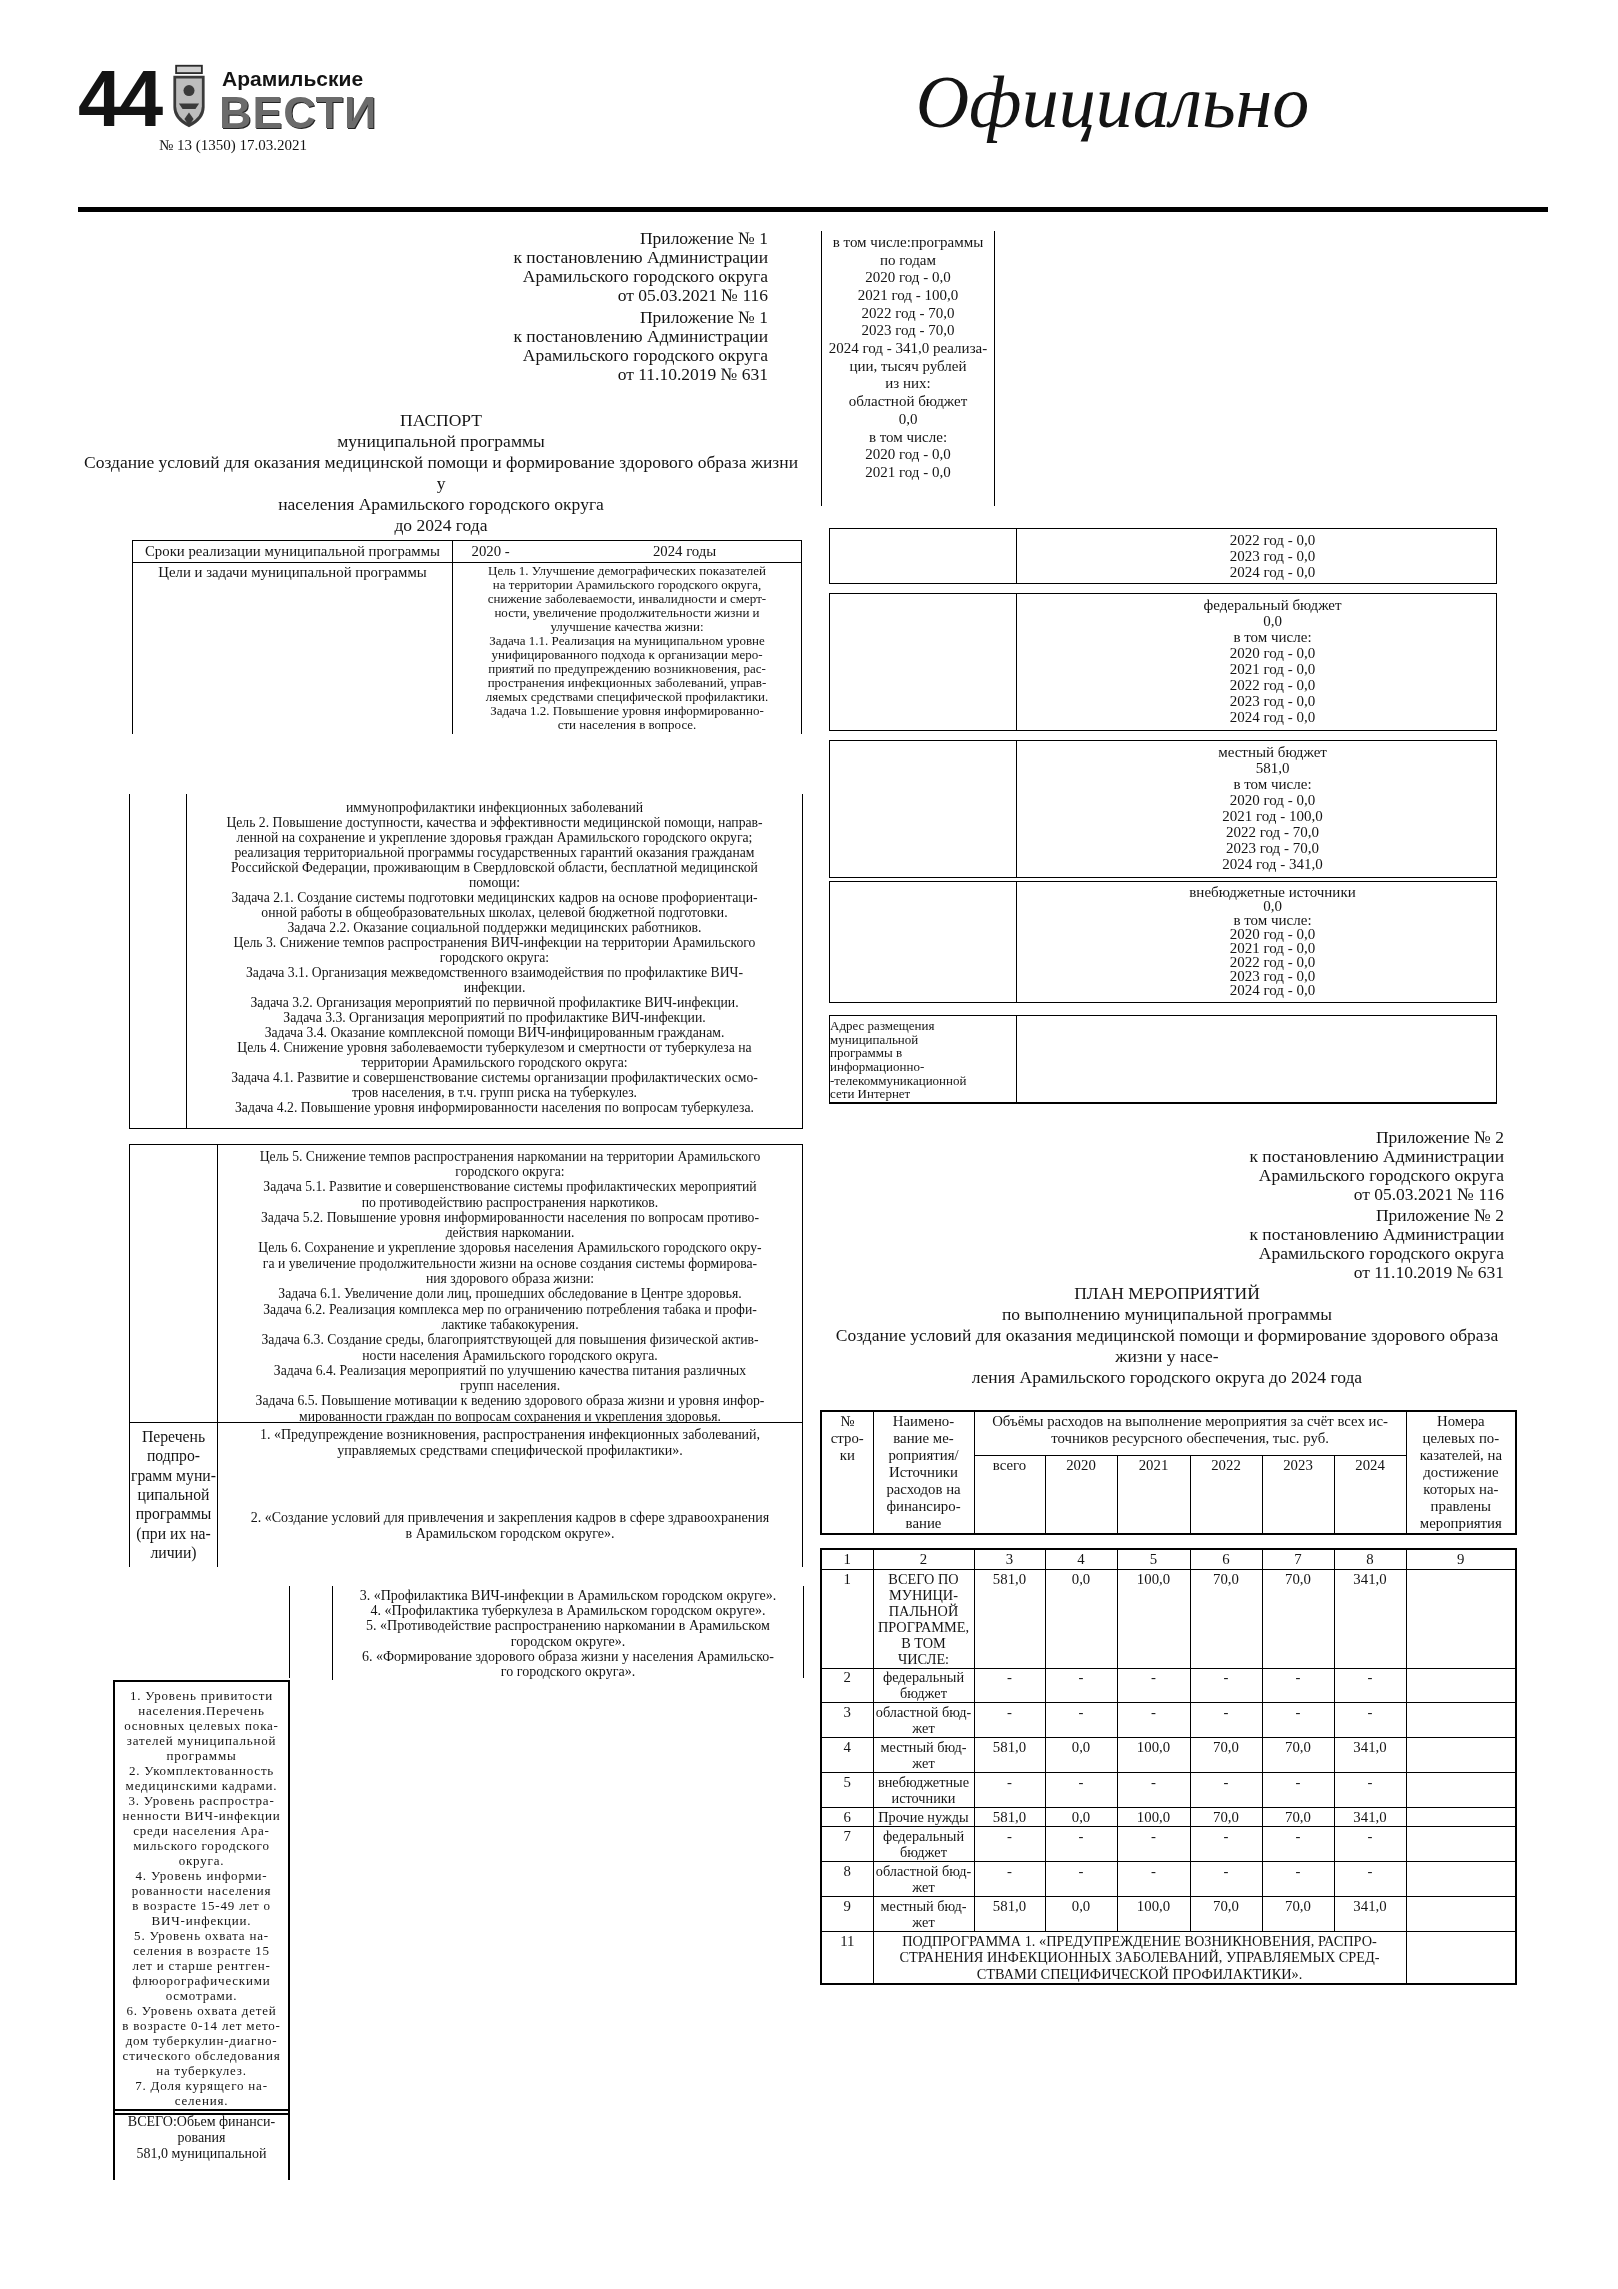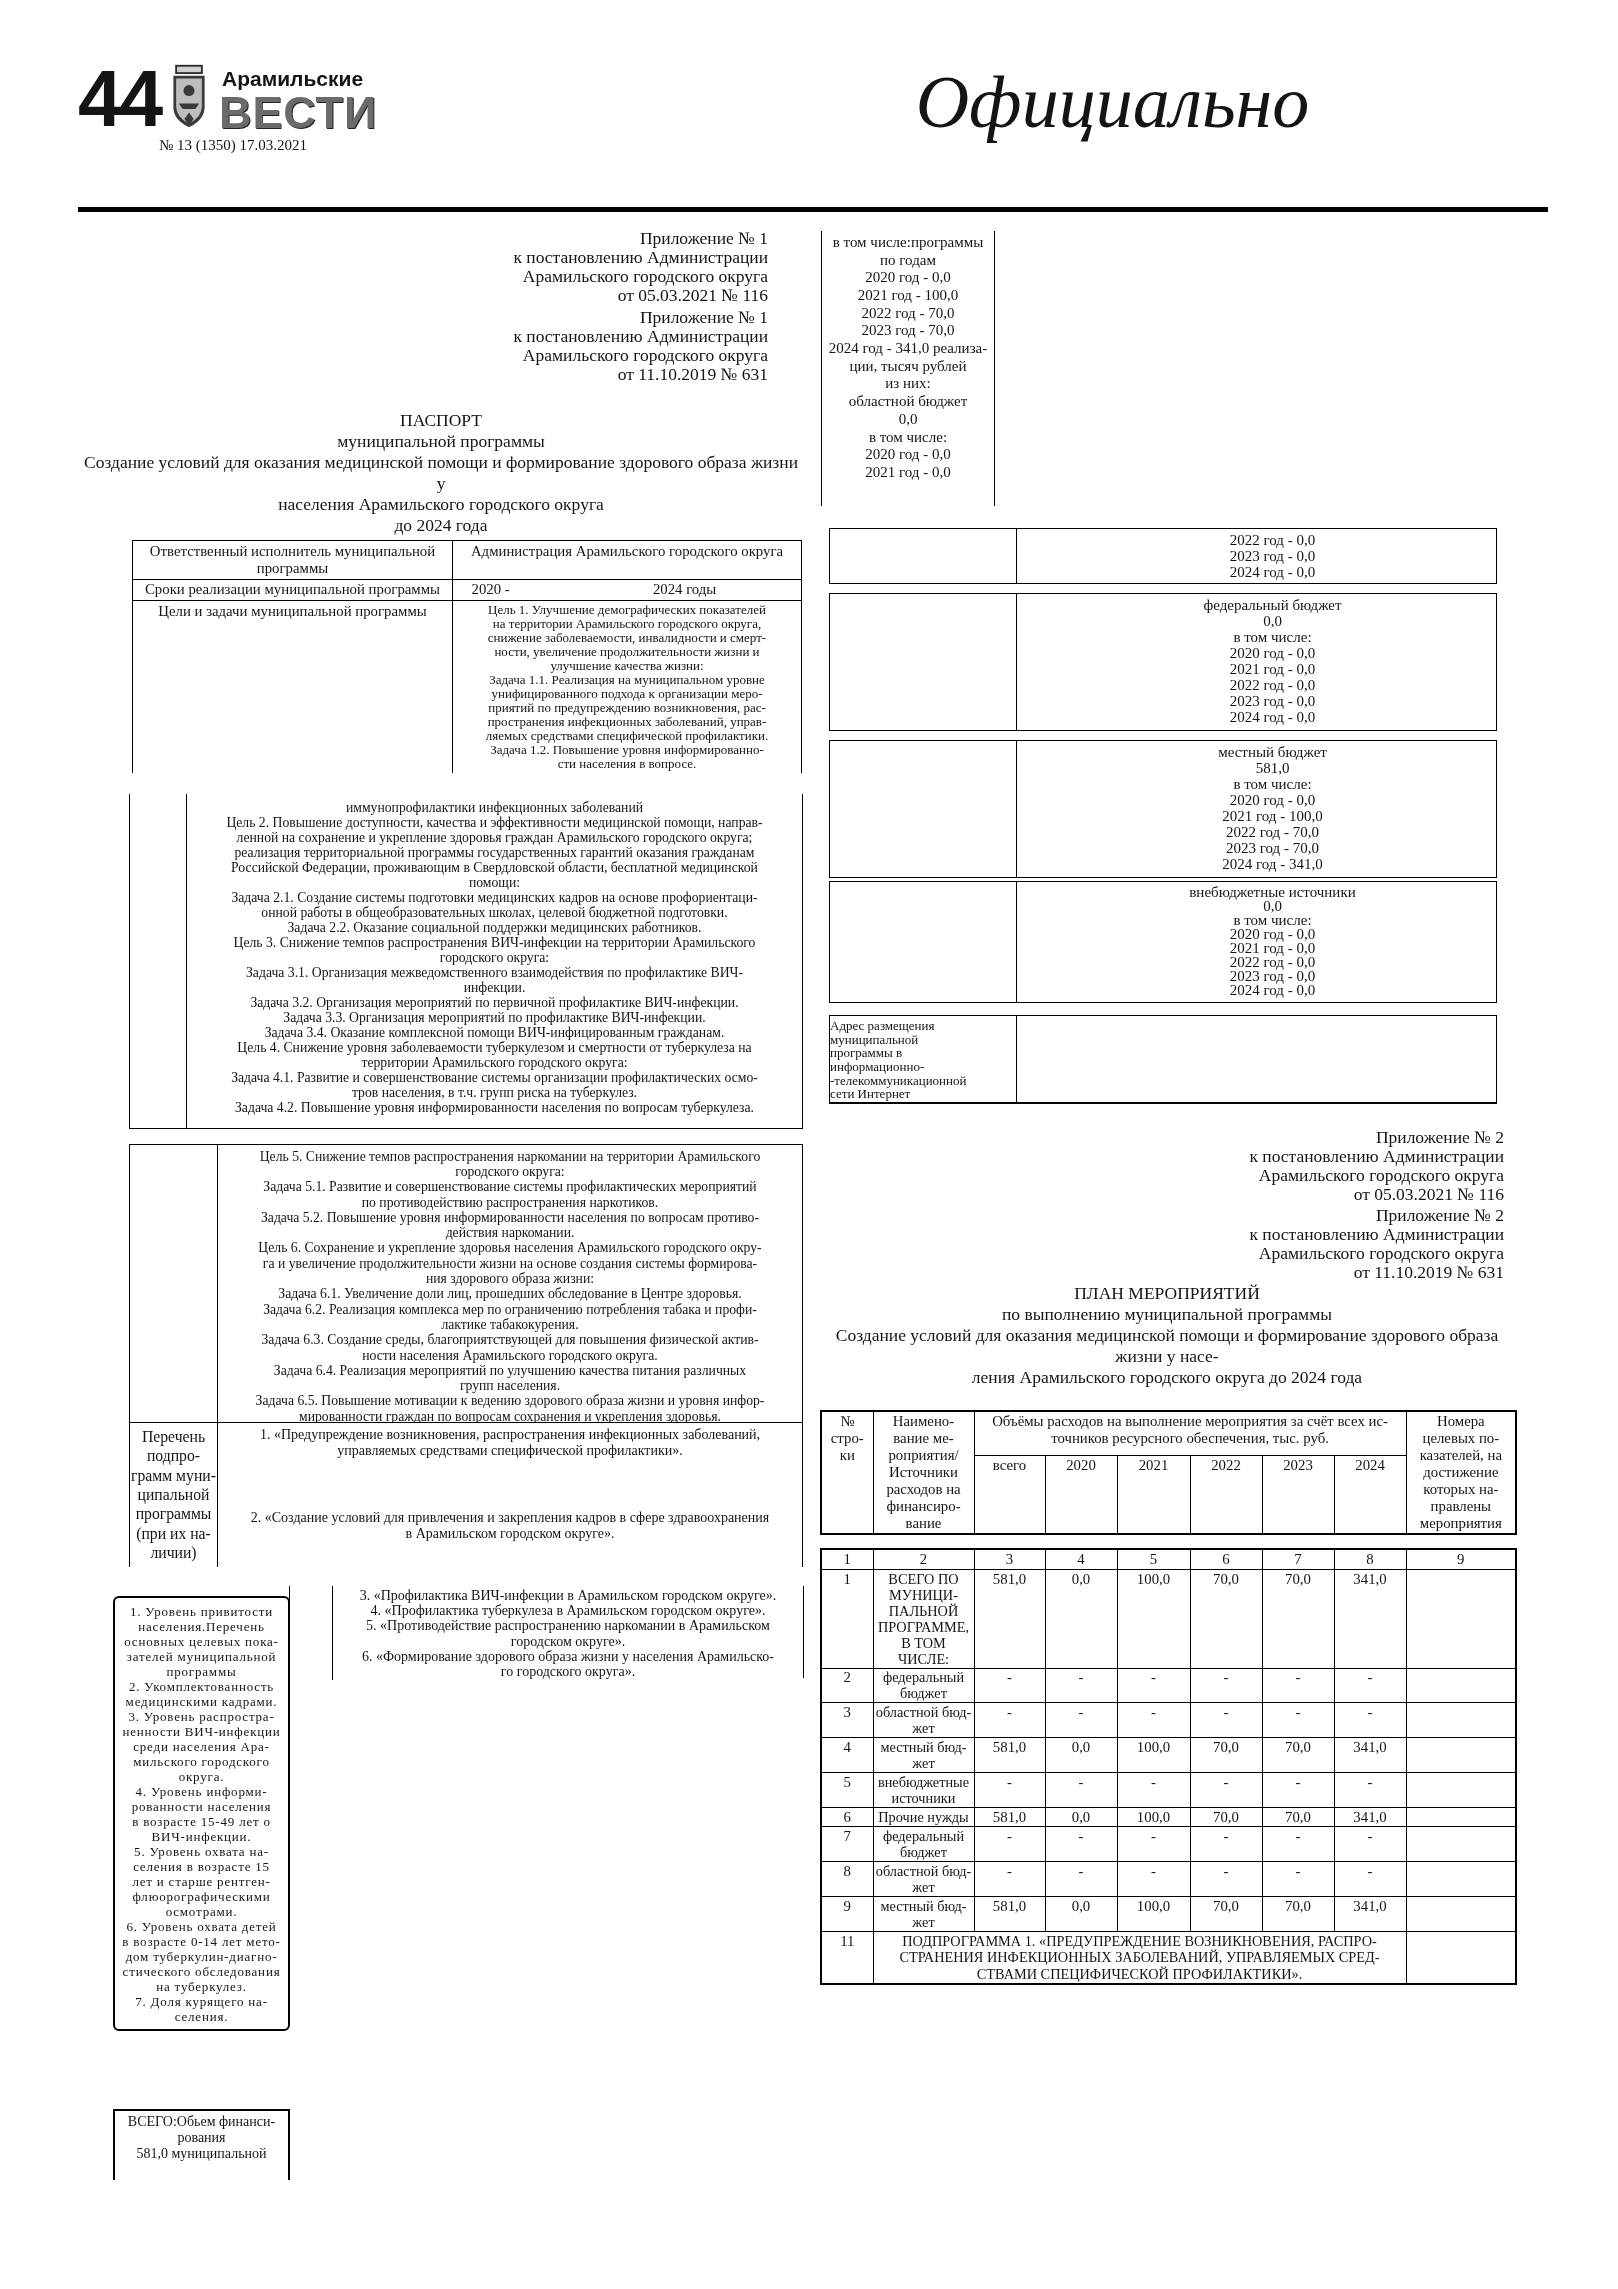--- a/index.html
+++ b/index.html
@@ -118,25 +118,20 @@
 Создание условий для оказания медицинской помощи и формирование здорового образа жизни у
 населения Арамильского городского округа
 до 2024 года</div>
 
   <table class="t1 abs" style="left:132px;top:540px;">
     <colgroup>
         <col style="width:320px">
         <col style="width:349px">
       </colgroup>
     <tbody>
-        <tr>
-      <td class="pre">Ответственный исполнитель муниципальной
-программы</td>
-      <td>Администрация Арамильского городского округа</td>
-    </tr>
     <tr>
       <td>Сроки реализации муниципальной программы</td>
       <td>
         <div class="sroki-val">
           <span>2020 -</span>
           <span>2024 годы</span>
         </div>
       </td>
     </tr>
     <tr>
@@ -220,21 +215,21 @@
   <div class="abs boxG" style="left:289px;top:1586px;width:513px;height:92px;">
     <div class="spacer"></div>
     <div class="txt pre">3. «Профилактика ВИЧ-инфекции в Арамильском городском округе».
 4. «Профилактика туберкулеза в Арамильском городском округе».
 5. «Противодействие распространению наркомании в Арамильском
 городском округе».
 6. «Формирование здорового образа жизни у населения Арамильско-
 го городского округа».</div>
   </div>
 
-  <div class="abs boxH pre" style="left:113px;top:1596px;width:173px;height:425px;border-radius:6px;">1. Уровень привитости
+  <div class="abs boxH pre" style="left:113px;top:1680px;width:173px;height:425px;">1. Уровень привитости
 населения.Перечень
 основных целевых пока-
 зателей муниципальной
 программы
 2. Укомплектованность
 медицинскими кадрами.
 3. Уровень распростра-
 ненности ВИЧ-инфекции
 среди населения Ара-
 мильского городского

